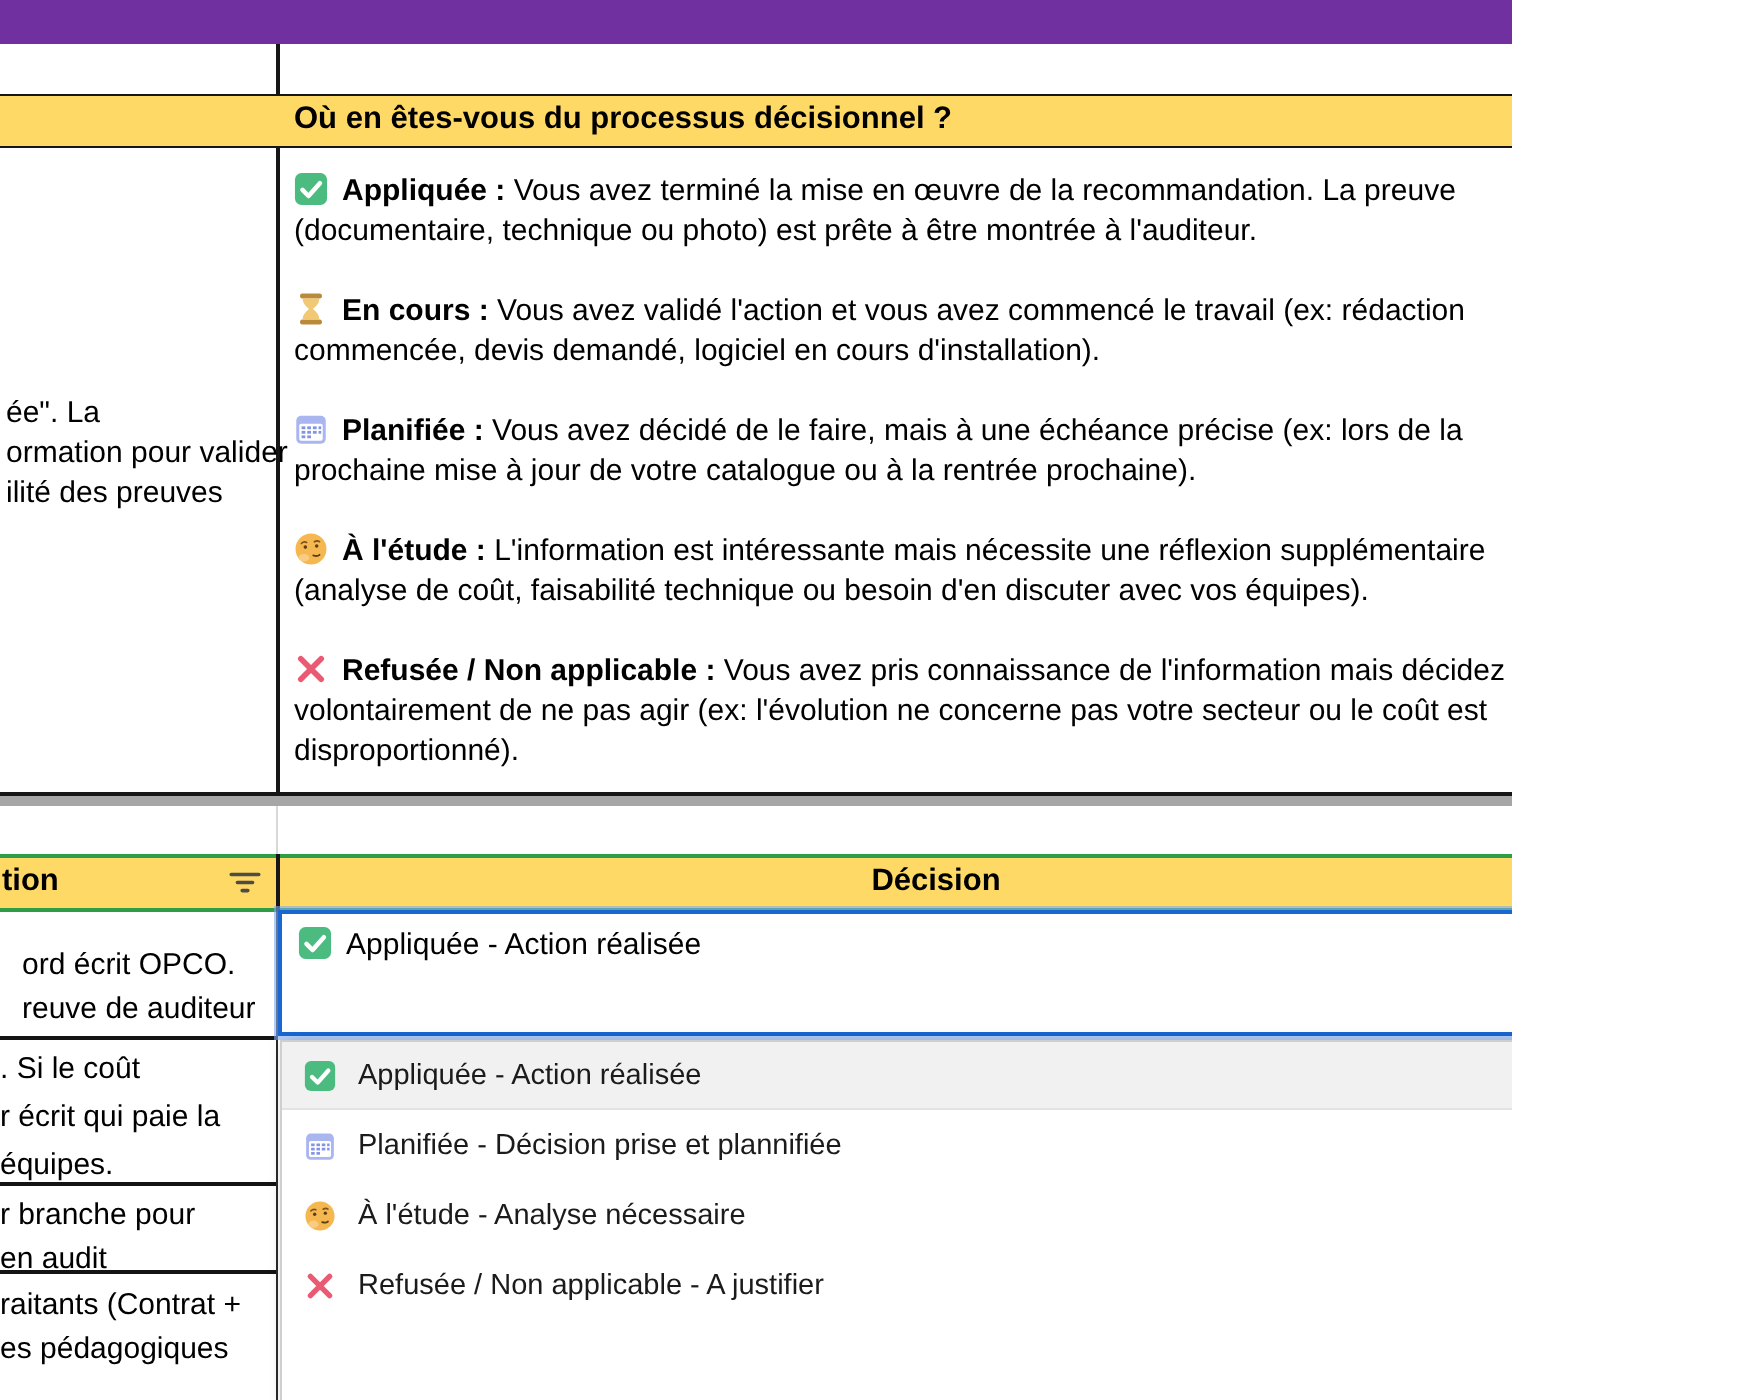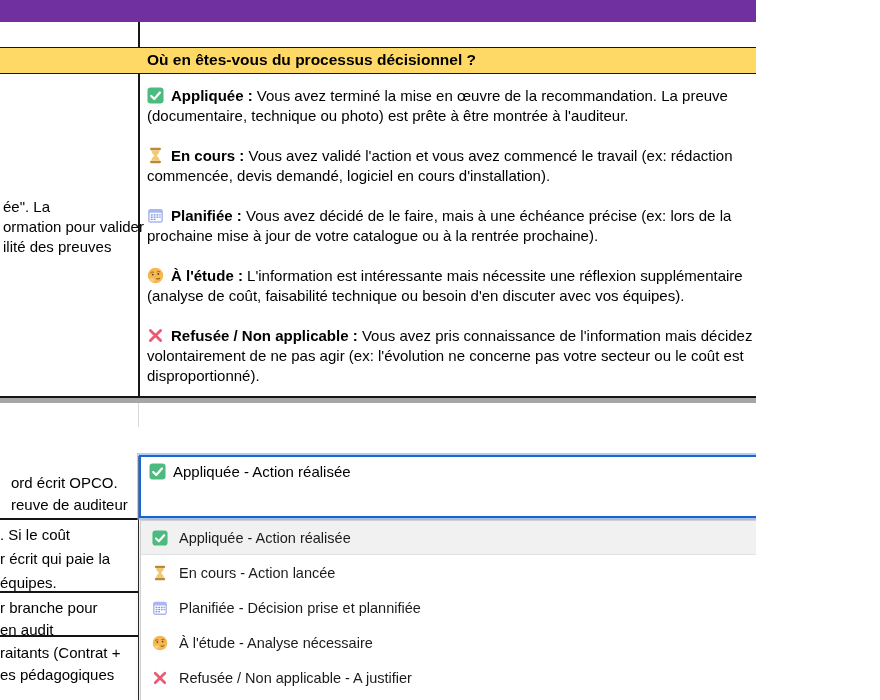--- a/index.html
+++ b/index.html
@@ -163,20 +163,32 @@
             </svg></span><b>Impact</b></div>
         <div>consigne (e</div>
       </div>
     </div>
 
   <div id="freeze-line"></div>
   <div id="freeze-bar" style="background: rgb(166, 166, 166);"></div>
   <div class="gvl" id="gvl-left"></div>
   <div class="gvl" id="gvl-right"></div>
 
+  <div id="bh" style="background: rgb(255, 217, 102); border-top-color: rgb(46, 158, 70); border-bottom-color: rgb(46, 158, 70);">
+    <div class="bh-left-label">tion</div>
+    <div class="bh-filter" id="bh-f1"><svg viewBox="0 0 16 16">
+          <path d="M2.2 4.4h11.6M4.8 7.8h6.4M6.8 11.2h2.4" stroke="#4d4d45" stroke-width="1.5" stroke-linecap="round"></path>
+        </svg></div>
+    <div class="bh-mid">Décision</div>
+    <div class="bh-filter" id="bh-f2"><svg viewBox="0 0 16 16">
+          <path d="M2.2 4.4h11.6M4.8 7.8h6.4M6.8 11.2h2.4" stroke="#4d4d45" stroke-width="1.5" stroke-linecap="round"></path>
+        </svg></div>
+    <div class="bh-vl" id="bh-vl1"></div>
+    <div class="bh-vl" id="bh-vl2"></div>
+  </div>
   <div class="vl" id="vl-bottom"></div>
 
   <div class="rl left" style="top:518px"></div>
   <div class="rl left" style="top:591px"></div>
   <div class="rl left" style="top:635px"></div>
   <div class="rl right" style="top:518px"></div>
   <div class="rl right" style="top:591px"></div>
   <div class="rl right" style="top:635px"></div>
 
   <div id="brows">
@@ -209,30 +221,20 @@
 
   <div id="dropdown">
       <div class="dd-item sel">
         <span class="ico">
           <svg viewBox="0 0 18 18">
             <rect x="0.5" y="0.5" width="17" height="17" rx="3.5" fill="#4cbb7f"></rect>
             <path d="M4.5 9.5l3.2 3.2 6-6.8" fill="none" stroke="#fff" stroke-width="2.4" stroke-linecap="round" stroke-linejoin="round"></path>
           </svg>
         </span>
         <span>Appliquée - Action réalisée</span>
-      </div>
-      <div class="dd-item">
-        <span class="ico">
-          <svg viewBox="0 0 18 18">
-            <rect x="3.2" y="0.8" width="11.6" height="2.6" rx="1.2" fill="#b98a3c"></rect>
-            <rect x="3.2" y="14.6" width="11.6" height="2.6" rx="1.2" fill="#b98a3c"></rect>
-            <path d="M4.6 3.4h8.8c0 3-2.2 4.4-3.4 5.6 1.2 1.2 3.4 2.6 3.4 5.6H4.6c0-3 2.2-4.4 3.4-5.6C6.8 7.8 4.6 6.4 4.6 3.4z" fill="#f1c873"></path>
-          </svg>
-        </span>
-        <span>En cours - Action lancée</span>
       </div>
       <div class="dd-item">
         <span class="ico">
           <svg viewBox="0 0 18 18">
             <rect x="1.2" y="2" width="15.6" height="14.8" rx="2.6" fill="#a9b6f0"></rect>
             <rect x="2.8" y="6.2" width="12.4" height="9" rx="1" fill="#fff"></rect>
             <g fill="#8494e4">
               <rect x="4" y="7.6" width="2" height="1.5"></rect>
               <rect x="7" y="7.6" width="2" height="1.5"></rect>
               <rect x="10" y="7.6" width="2" height="1.5"></rect>

